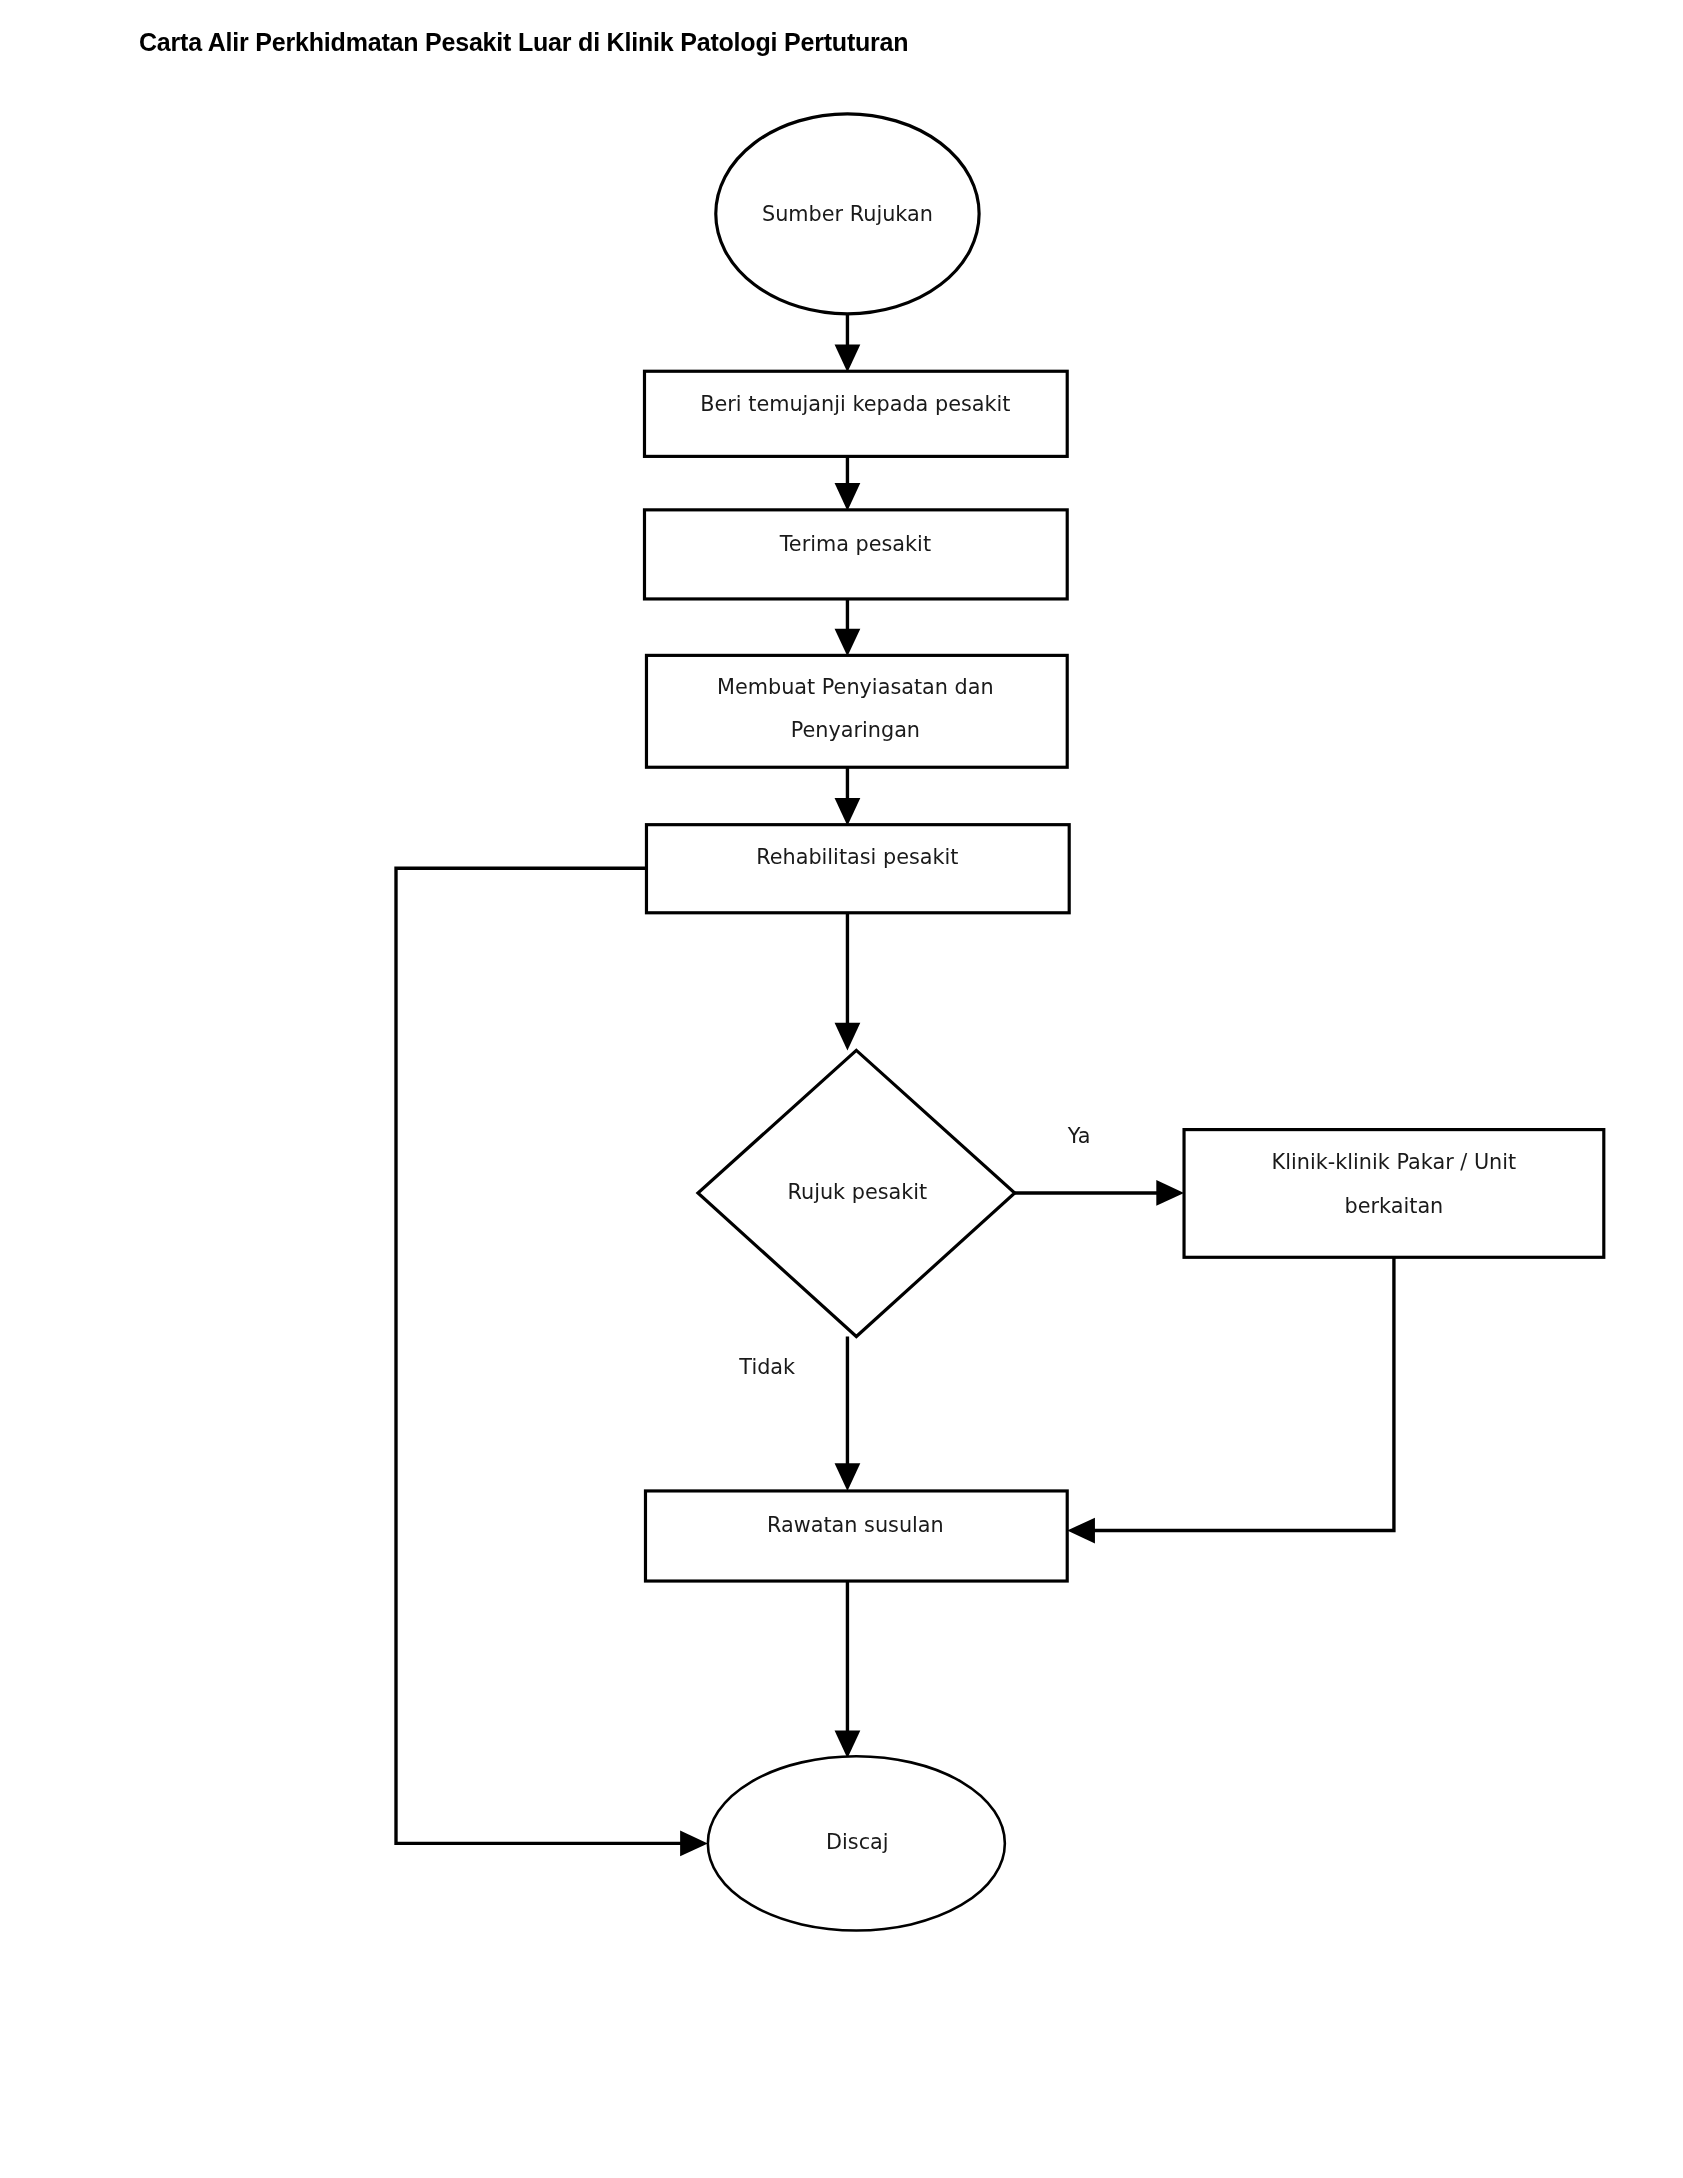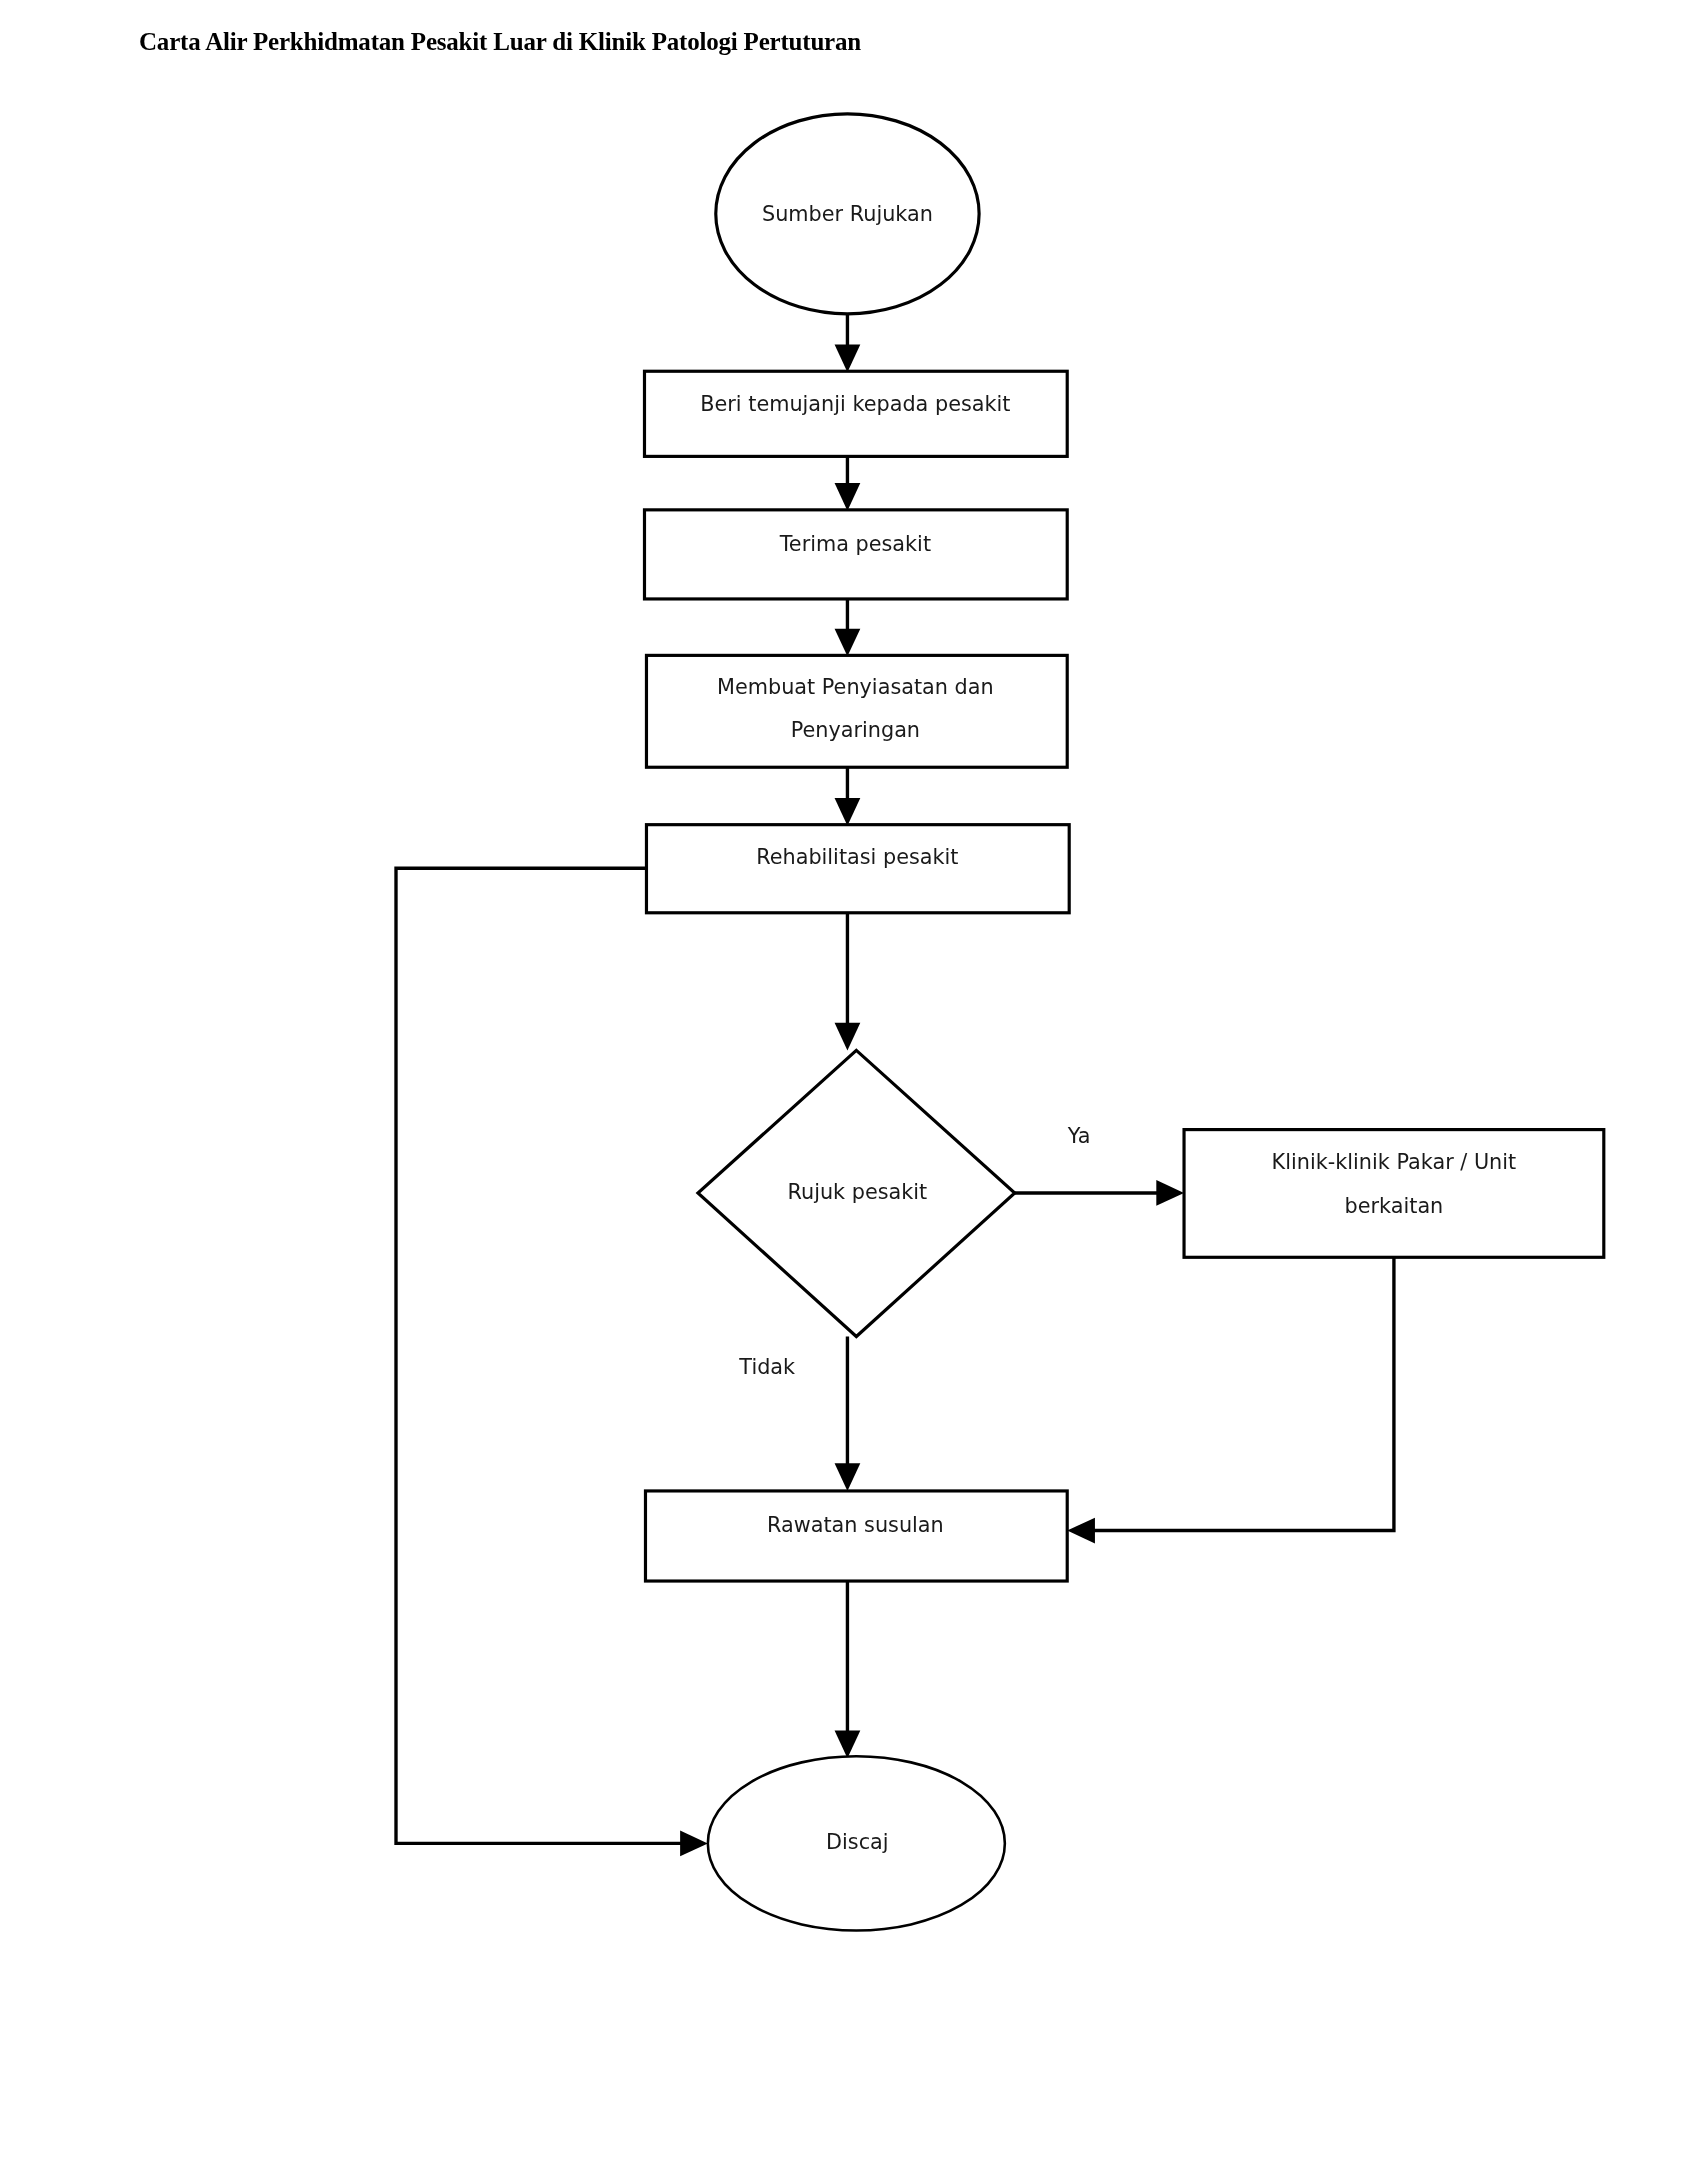--- a/index.html
+++ b/index.html
@@ -11,21 +11,21 @@
     width: 1683px;
     height: 2178px;
     font-family: "DejaVu Sans", sans-serif;
     position: relative;
     overflow: hidden;
   }
   #chart-title {
     position: absolute;
     left: 139px;
     top: 28px;
-    font-family: Liberation Serif, serif;
+    font-family: Liberation Sans, sans-serif;
     font-weight: bold;
     font-size: 25px;
     letter-spacing: -0.2px;
     color: #000000;
     white-space: nowrap;
   }
   #flow-svg {
     position: absolute;
     left: 0;
     top: 0;

